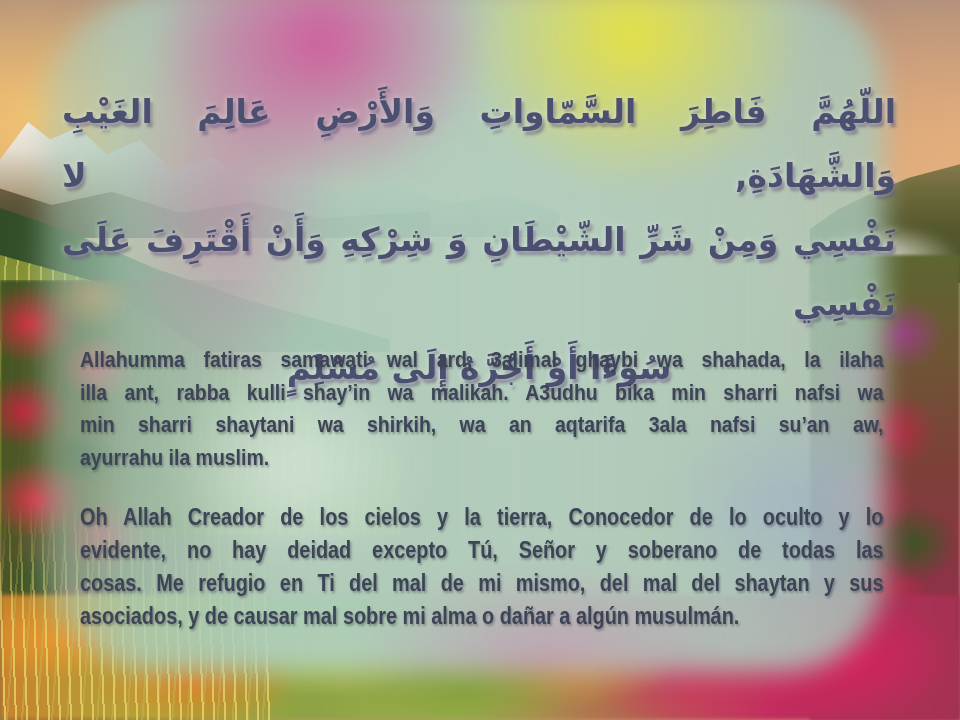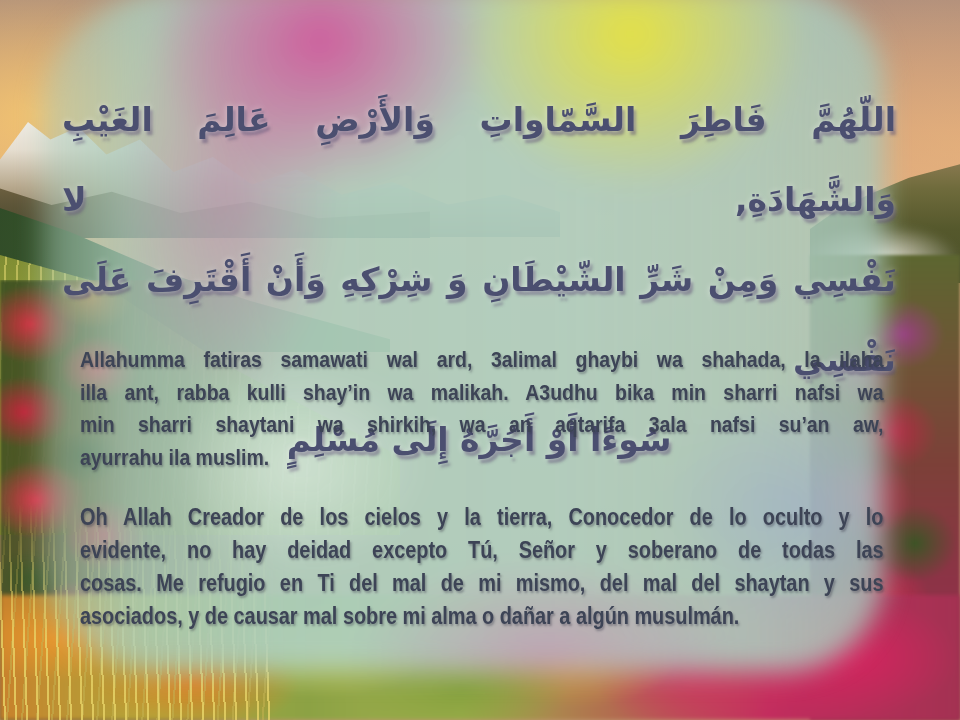--- a/index.html
+++ b/index.html
@@ -104,21 +104,21 @@
       radial-gradient(ellipse 190px 150px at 30% 70%, rgba(255,255,255,0.4), rgba(255,255,255,0) 70%),
       radial-gradient(ellipse 260px 130px at 60% 98%, rgba(206,112,172,0.45), rgba(206,112,172,0) 75%),
       linear-gradient(90deg, rgba(168,203,188,0.42) 0%, rgba(170,205,190,0.78) 10%, rgba(174,207,192,0.9) 28%, rgba(176,208,194,0.92) 60%, rgba(172,204,190,0.88) 85%, rgba(168,200,186,0.8) 100%);
     filter:blur(13px);
   }
 
   
   .arabic { position:absolute; left:62px; right:64px; top:80px; z-index:30;
     direction:rtl; color:#4b4f70; font-weight:bold;
     font-family:"DejaVu Sans", sans-serif;
-    font-size:33px; line-height:80px;
+    font-size:33px; line-height:64px;
     text-shadow: 0 0 6px rgba(255,255,255,0.45), 2.5px 3.5px 3px rgba(78,64,104,0.5);
   }
   .arabic .line { text-align:justify; text-align-last:justify; }
   .arabic .line.last { text-align-last:center; }
 
   .latin { position:absolute; left:80px; width:930px; z-index:30;
     transform:scaleX(0.864); transform-origin:0 0;
     color:#3d4456; font-weight:bold;
     font-family:"Liberation Sans","DejaVu Sans",sans-serif;
     text-shadow: 1.5px 2px 2.5px rgba(47,47,66,0.4);

